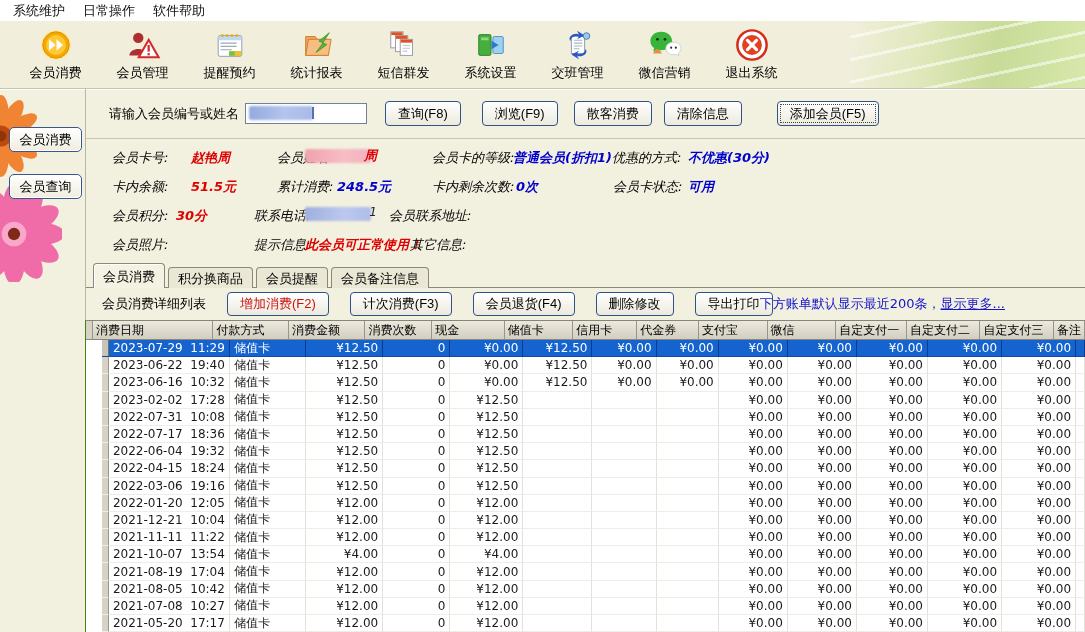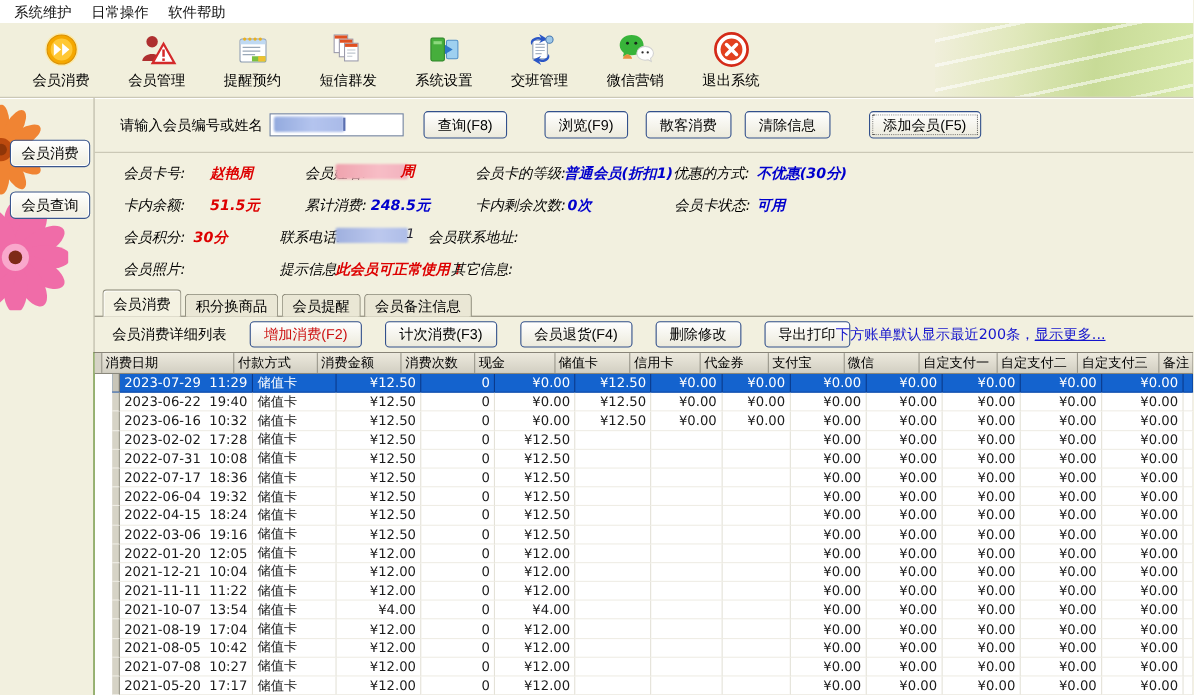--- a/index.html
+++ b/index.html
@@ -51,21 +51,21 @@
   .search-input { position:relative; width:122px; height:21px; margin-left:6px;
                   border:1px solid #70819B; background:#FFF; }
   .mask-patch { position:absolute; border-radius:2px; }
   .search-input .mask-patch { left:3px; top:2px; width:64px; height:14px;
       background:linear-gradient(90deg,#93AADE,#B4C4EE 55%,#A9BAE8); filter:blur(1px); }
   .search-input .mask-tick { position:absolute; left:66px; top:3px; width:2px; height:12px; background:#5A6FB0; }
   .btn { height:25px; border:1px solid #32508C; border-radius:4px;
          background:linear-gradient(#FFFFFF,#ECEADC); font-size:13px; color:#000;
          padding:0 12px; display:flex; align-items:center; cursor:default; white-space:nowrap; }
   .btn.focused { outline:1px dotted #444; outline-offset:-4px;padding-left:12px; }
-  .sb-0 { margin-left:18px; } .sb-1 { margin-left:34px; } .sb-2 { margin-left:16px; }
+  .sb-0 { margin-left:18px; } .sb-1 { margin-left:21px; } .sb-2 { margin-left:16px; }
   .sb-3 { margin-left:12px; } .sb-4 { margin-left:35px; }
 
   
   .member-panel { position:absolute; top:50px; left:13px; width:100%; height:124px; font-size:13px;font-style:italic; }
   .m-item { position:absolute; white-space:nowrap; color:#000; }
   .m-val { font-weight:bold; }
   .v-red { color:#DD0000; } .v-blue { color:#0000CC; }
   .m-masked { width:72px; height:15px; }
   .m-masked .mask-patch { left:0; top:0; width:66px; height:14px; filter:blur(1.2px); }
   .masked-pink .mask-patch { background:linear-gradient(90deg,#EFA3AE,#F7BDC6 60%,#F2B2BE); }
@@ -159,20 +159,28 @@
               <rect x="6" y="8.5" width="24" height="4.5" fill="#BFD9F2"></rect>
               <circle cx="10" cy="8" r="1.6" fill="#E8B020"></circle>
               <circle cx="15" cy="8" r="1.6" fill="#E8B020"></circle>
               <circle cx="20" cy="8" r="1.6" fill="#E8B020"></circle>
               <circle cx="25" cy="8" r="1.6" fill="#E8B020"></circle>
               <path d="M8 16h17M8 19.5h17M8 23h12" stroke="#9AA8B8" stroke-width="1.2"></path>
               <rect x="17" y="24.5" width="13" height="5" fill="#7CC040"></rect>
               <rect x="23" y="24.5" width="7" height="5" fill="#F0C030"></rect>
             </svg></span>
           <span class="tlabel">提醒预约</span>
+        </div>
+        <div class="tool">
+          <span class="ticon"><svg viewBox="0 0 36 36">
+              <path d="M6 9h10l2.5 3H30v17H6z" fill="#F2A35C" stroke="#D07C2C"></path>
+              <path d="M9 12l-3 17h24l3-17z" fill="#F7BE83" stroke="#D07C2C"></path>
+              <path d="M31 5L20 14l4.5 1.5L17 26l11.5-8.5L24 16z" fill="#57B33B" stroke="#3E8F28" stroke-width=".8"></path>
+            </svg></span>
+          <span class="tlabel">统计报表</span>
         </div>
         <div class="tool">
           <span class="ticon"><svg viewBox="0 0 36 36">
               <g stroke="#99A" fill="#FFF">
                 <rect x="4" y="4" width="13" height="17"></rect>
                 <rect x="9" y="8" width="13" height="17"></rect>
                 <rect x="14" y="12" width="13" height="17"></rect>
               </g>
               <g fill="#E05020">
                 <rect x="4.5" y="4.5" width="12" height="3"></rect>

